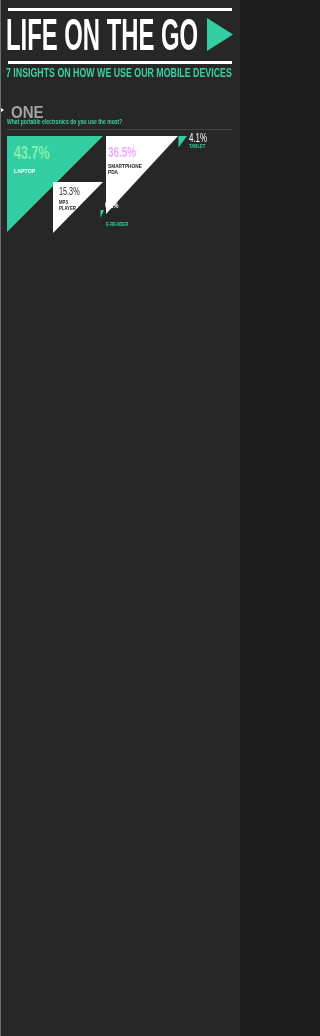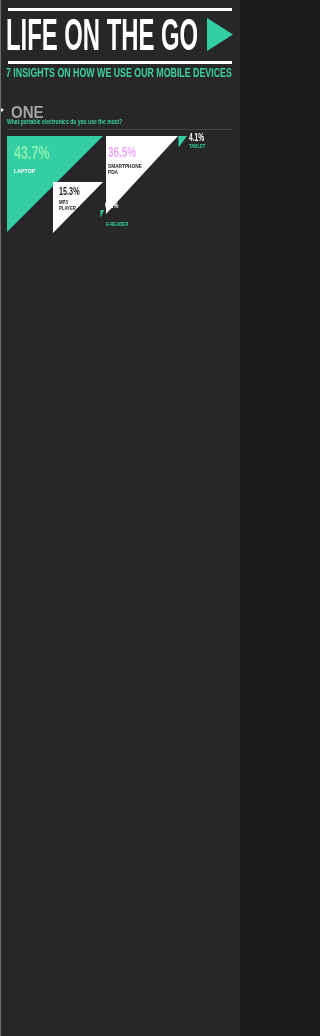--- a/index.html
+++ b/index.html
@@ -67,30 +67,30 @@
     <div class="a" style="left:108px;top:144px">
       <div style="color:#f0abfc;font-weight:700;font-size:15px;line-height:15px">
           <span class="cx" style="transform:scaleX(0.66)">36.5%</span>
         </div>
       <div style="color:#1d1d1d;font-weight:700;font-size:5.6px;line-height:6.2px;margin-top:4px">
           <span class="cx" style="transform:scaleX(0.85)">SMARTPHONE</span>
           <span class="cx" style="transform:scaleX(0.85)">PDA</span>
         </div>
     </div>
     <div class="a" style="left:59px;top:186px">
-      <div style="color:#1d1d1d;font-weight:700;font-size:11px;line-height:11px">
+      <div style="color:#1d1d1d;font-weight:400;font-size:11px;line-height:11px">
           <span class="cx" style="transform:scaleX(0.66)">15.3%</span>
         </div>
       <div style="color:#1d1d1d;font-weight:700;font-size:5px;line-height:5.5px;margin-top:3px">
           <span class="cx" style="transform:scaleX(0.85)">MP3</span>
           <span class="cx" style="transform:scaleX(0.85)">PLAYER</span>
         </div>
     </div>
     <div class="a" style="left:189px;top:134px">
-      <div style="color:#ffffff;font-weight:700;font-size:10px;line-height:8px">
+      <div style="color:#ffffff;font-weight:400;font-size:12px;line-height:8px">
           <span class="cx" style="transform:scaleX(0.66)">4.1%</span>
         </div>
       <div style="color:#33cfa3;font-weight:700;font-size:5px;line-height:5px;margin-top:2px">
           <span class="cx" style="transform:scaleX(0.85)">TABLET</span>
         </div>
     </div>
     <div class="a" style="left:105px;top:201px">
       <div style="color:#ffffff;font-weight:700;font-size:9px;line-height:9px;display:inline-block;vertical-align:top"><span class="cx" style="transform:scaleX(0.66)">0.2%</span></div>
       <div style="color:#33cfa3;font-weight:700;font-size:5px;line-height:5px;display:inline-block;vertical-align:top;margin-left:1px;margin-top:3px"><span class="cx" style="transform:scaleX(0.85)">E-READER</span></div>
     </div>

